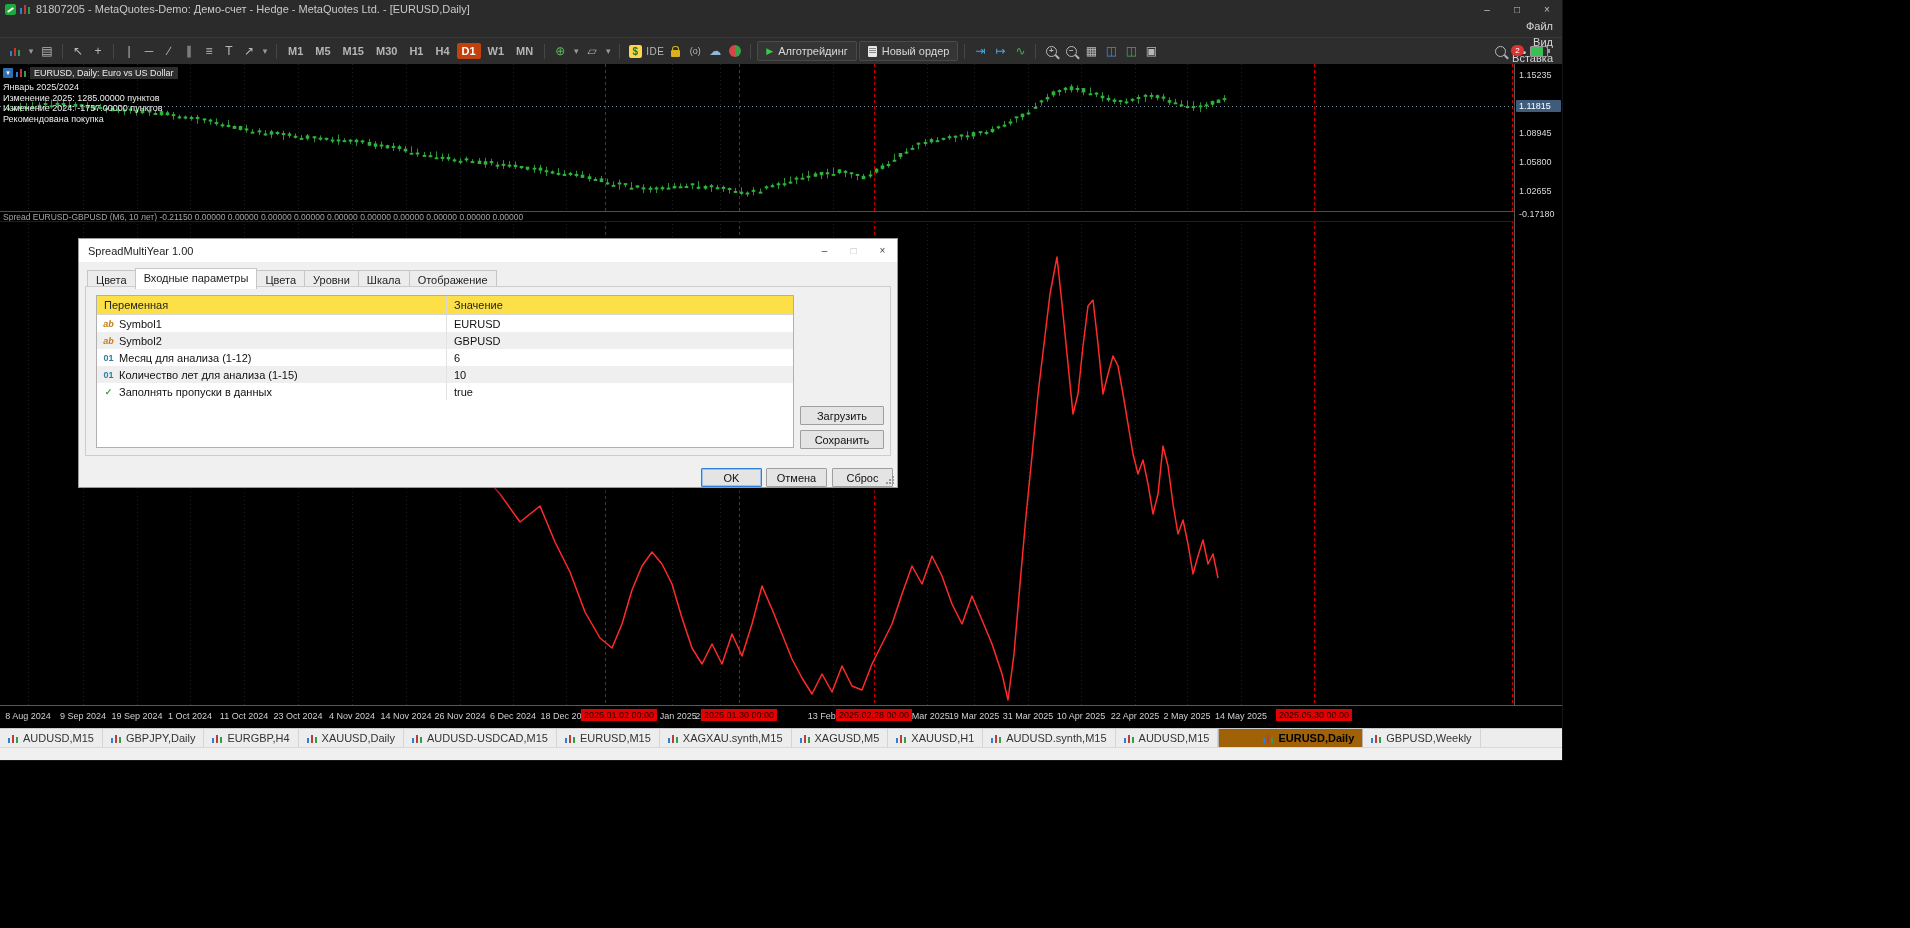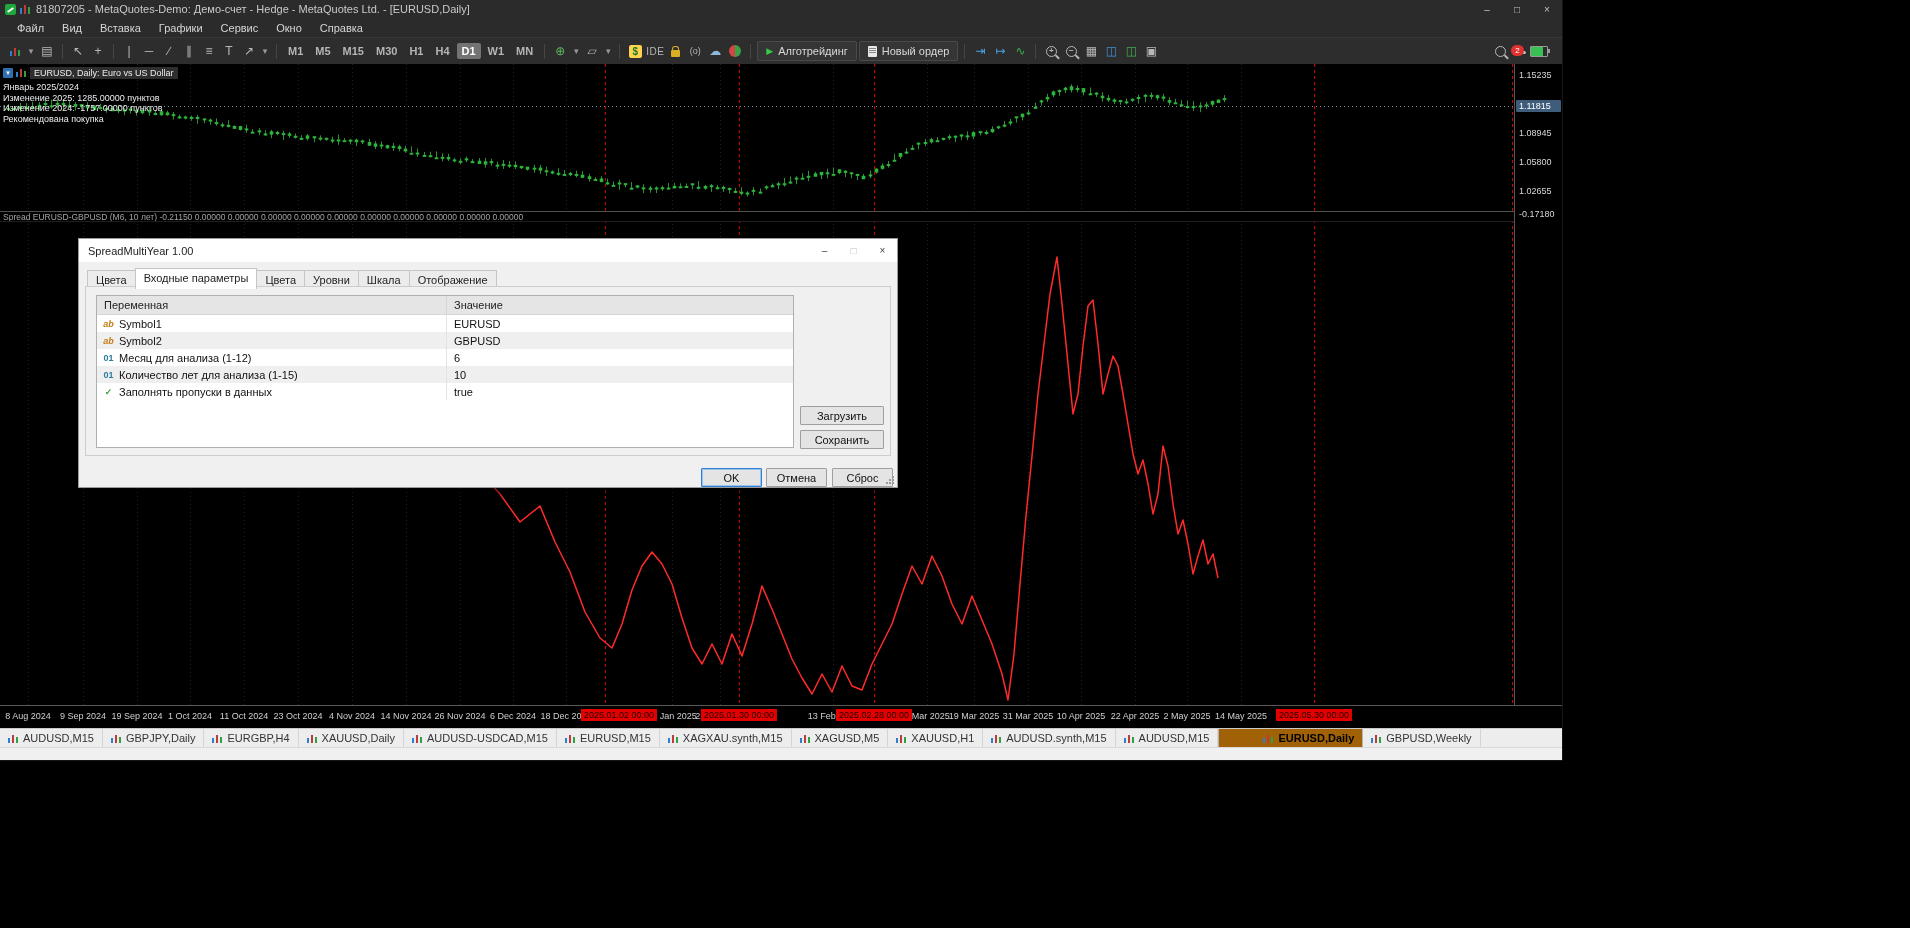--- a/index.html
+++ b/index.html
@@ -12,28 +12,28 @@
   .window{position:absolute;left:0;top:0;width:1562px;height:760px;background:#2b2b2b;box-shadow:0 0 0 1px #151515;}
   .titlebar{height:18px;display:flex;align-items:center;padding-left:5px;color:#c9c9c9;font-size:11px;white-space:nowrap;}
   .app-logo{width:11px;height:11px;border-radius:2px;background:#1fa83c;margin-right:4px;position:relative;flex:0 0 auto;}
   .app-logo::after{content:"";position:absolute;left:2px;top:5px;width:7px;height:2px;background:#fff;transform:rotate(-35deg);}
   .mini-chart-logo{width:10px;height:10px;margin-right:6px;flex:0 0 auto;
     background:linear-gradient(#2e7fd0,#2e7fd0) 0 100%/2px 6px no-repeat,
                linear-gradient(#c03a3a,#c03a3a) 4px 100%/2px 9px no-repeat,
                linear-gradient(#2fa045,#2fa045) 8px 100%/2px 7px no-repeat;}
   .win-controls{margin-left:auto;display:flex;height:100%;}
   .win-btn{width:30px;height:100%;display:flex;align-items:center;justify-content:center;color:#c0c0c0;font-size:10px;}
-  .menubar{height:19px;display:flex;align-items:center;padding-left:8px;}
+  .menubar{height:19px;display:flex;align-items:flex-end;padding-left:16px;flex-direction:column;}
   .menu-item{padding:2px 9px;color:#d6d6d6;font-size:11px;}
   .toolbar{height:26px;display:flex;align-items:center;padding:0 6px;gap:2px;background:#2d2d2d;border-top:1px solid #383838;border-bottom:1px solid #1c1c1c;}
   .tb{min-width:18px;height:20px;display:flex;align-items:center;justify-content:center;color:#b8b8b8;font-size:12px;border-radius:2px;flex:0 0 auto;}
   .tb.small{min-width:10px;font-size:9px;color:#9a9a9a;}
   .tbsep{width:1px;height:15px;background:#454545;margin:0 4px;flex:0 0 auto;}
   .tf{padding:2px 5px;font-size:11px;font-weight:700;color:#b5b5b5;border-radius:2px;}
-  .tf.active{background:#737373;color:#fff;}
+  .tf.active{background:#c2410c;color:#fff;}
   .tb-label-btn{display:flex;align-items:center;gap:5px;border:1px solid #4a4a4a;background:#353535;color:#d8d8d8;font-size:11px;padding:0 8px;height:20px;border-radius:2px;box-sizing:border-box;flex:0 0 auto;}
   .play-glyph{color:#35cc4a;font-size:9px;}
   .order-glyph{width:9px;height:11px;background:#e8e8e8;border-radius:1px;position:relative;}
   .order-glyph::after{content:"";position:absolute;left:1px;top:2px;width:7px;height:1px;background:#888;box-shadow:0 2px 0 #888,0 4px 0 #888;}
   .dollar{width:13px;height:13px;background:#ffd34d;color:#1c7a2e;font-weight:700;font-size:10px;border-radius:2px;display:flex;align-items:center;justify-content:center;}
   .lock{width:9px;height:7px;background:#d8b021;border-radius:1px;position:relative;margin-top:4px;}
   .lock::before{content:"";position:absolute;left:1px;top:-4px;width:5px;height:4px;border:1.5px solid #d8b021;border-bottom:none;border-radius:3px 3px 0 0;}
   .comm{width:12px;height:12px;border-radius:50%;background:linear-gradient(90deg,#d64545 50%,#3aa045 50%);}
   .tabico{width:10px;height:9px;display:inline-block;flex:0 0 auto;
     background:linear-gradient(#2e7fd0,#2e7fd0) 0 100%/2px 5px no-repeat,
@@ -66,21 +66,21 @@
   .dlg-title{height:23px;background:#fff;display:flex;align-items:center;padding-left:9px;}
   .dlg-title-text{font-size:11px;color:#222;}
   .dlg-controls{margin-left:auto;display:flex;height:100%;}
   .dlg-btn{width:29px;height:100%;display:flex;align-items:center;justify-content:center;color:#444;font-size:10px;}
   .dlg-btn.disabled{color:#bdbdbd;}
   .dlg-tabs{position:absolute;left:8px;top:29px;display:flex;align-items:flex-end;}
   .dtab{padding:3px 8px 3px 8px;border:1px solid #c6c6c6;border-bottom:none;background:#ececec;color:#222;margin-right:-1px;font-size:11px;}
   .dtab.active{background:#fff;padding-bottom:5px;position:relative;z-index:2;}
   .tabpage{position:absolute;left:6px;top:47px;width:806px;height:170px;border:1px solid #cdcdcd;background:#f0f0f0;box-sizing:border-box;}
   .ptable{position:absolute;left:10px;top:8px;width:698px;height:153px;background:#fff;border:1px solid #b0b0b0;overflow:hidden;box-sizing:border-box;}
-  .phead{display:flex;height:18px;background:#e5e5e5;border-bottom:1px solid #d6d6d6;align-items:center;}
+  .phead{display:flex;height:18px;background:#fde047;border-bottom:1px solid #d6d6d6;align-items:center;}
   .phead .h1{width:350px;padding-left:7px;border-right:1px solid #d6d6d6;box-sizing:border-box;height:100%;display:flex;align-items:center;color:#222;}
   .phead .h2{flex:1;padding-left:7px;color:#222;}
   .prow{display:flex;height:17px;align-items:center;background:#fff;}
   .prow.alt{background:#efefef;}
   .prow .c1{width:350px;display:flex;align-items:center;gap:3px;padding-left:4px;box-sizing:border-box;border-right:1px solid #e3e3e3;height:100%;}
   .prow .c2{flex:1;padding-left:7px;}
   .ico{font-size:9px;font-weight:700;width:15px;text-align:center;flex:0 0 auto;font-style:italic;}
   .ico-ab{color:#c77c11;}
   .ico-01{color:#2d7da0;font-style:normal;}
   .ico-check{color:#36a336;font-style:normal;}

